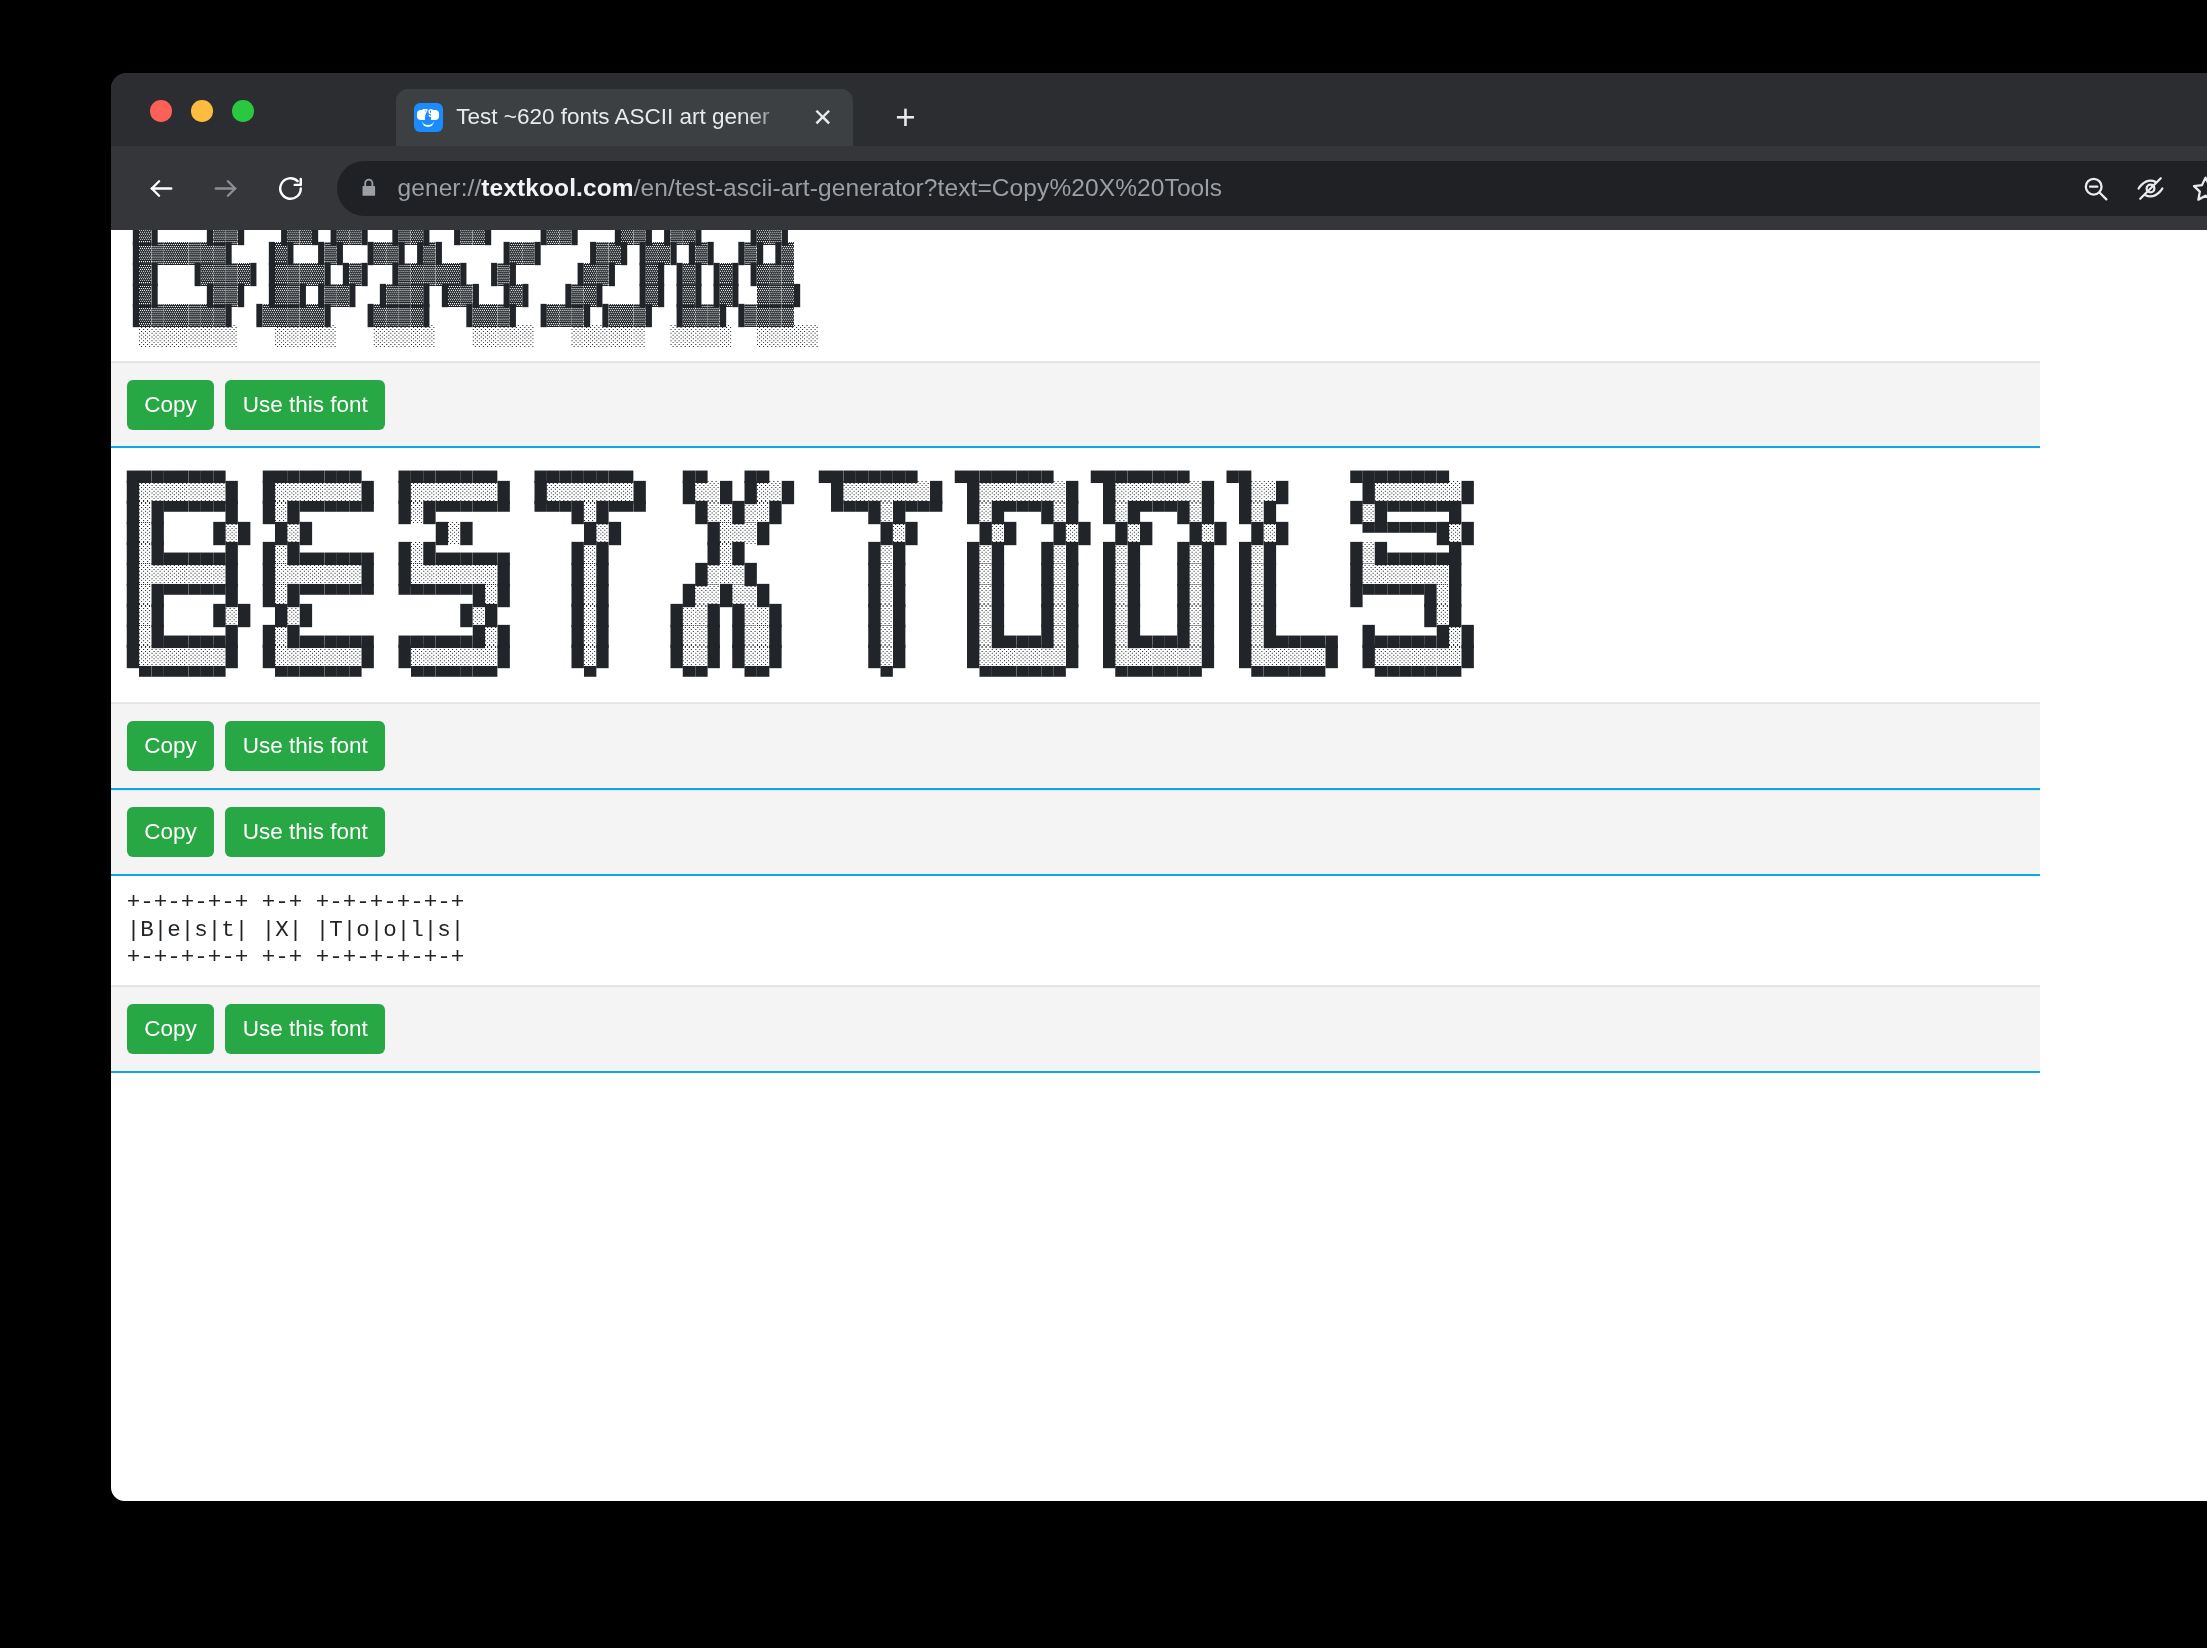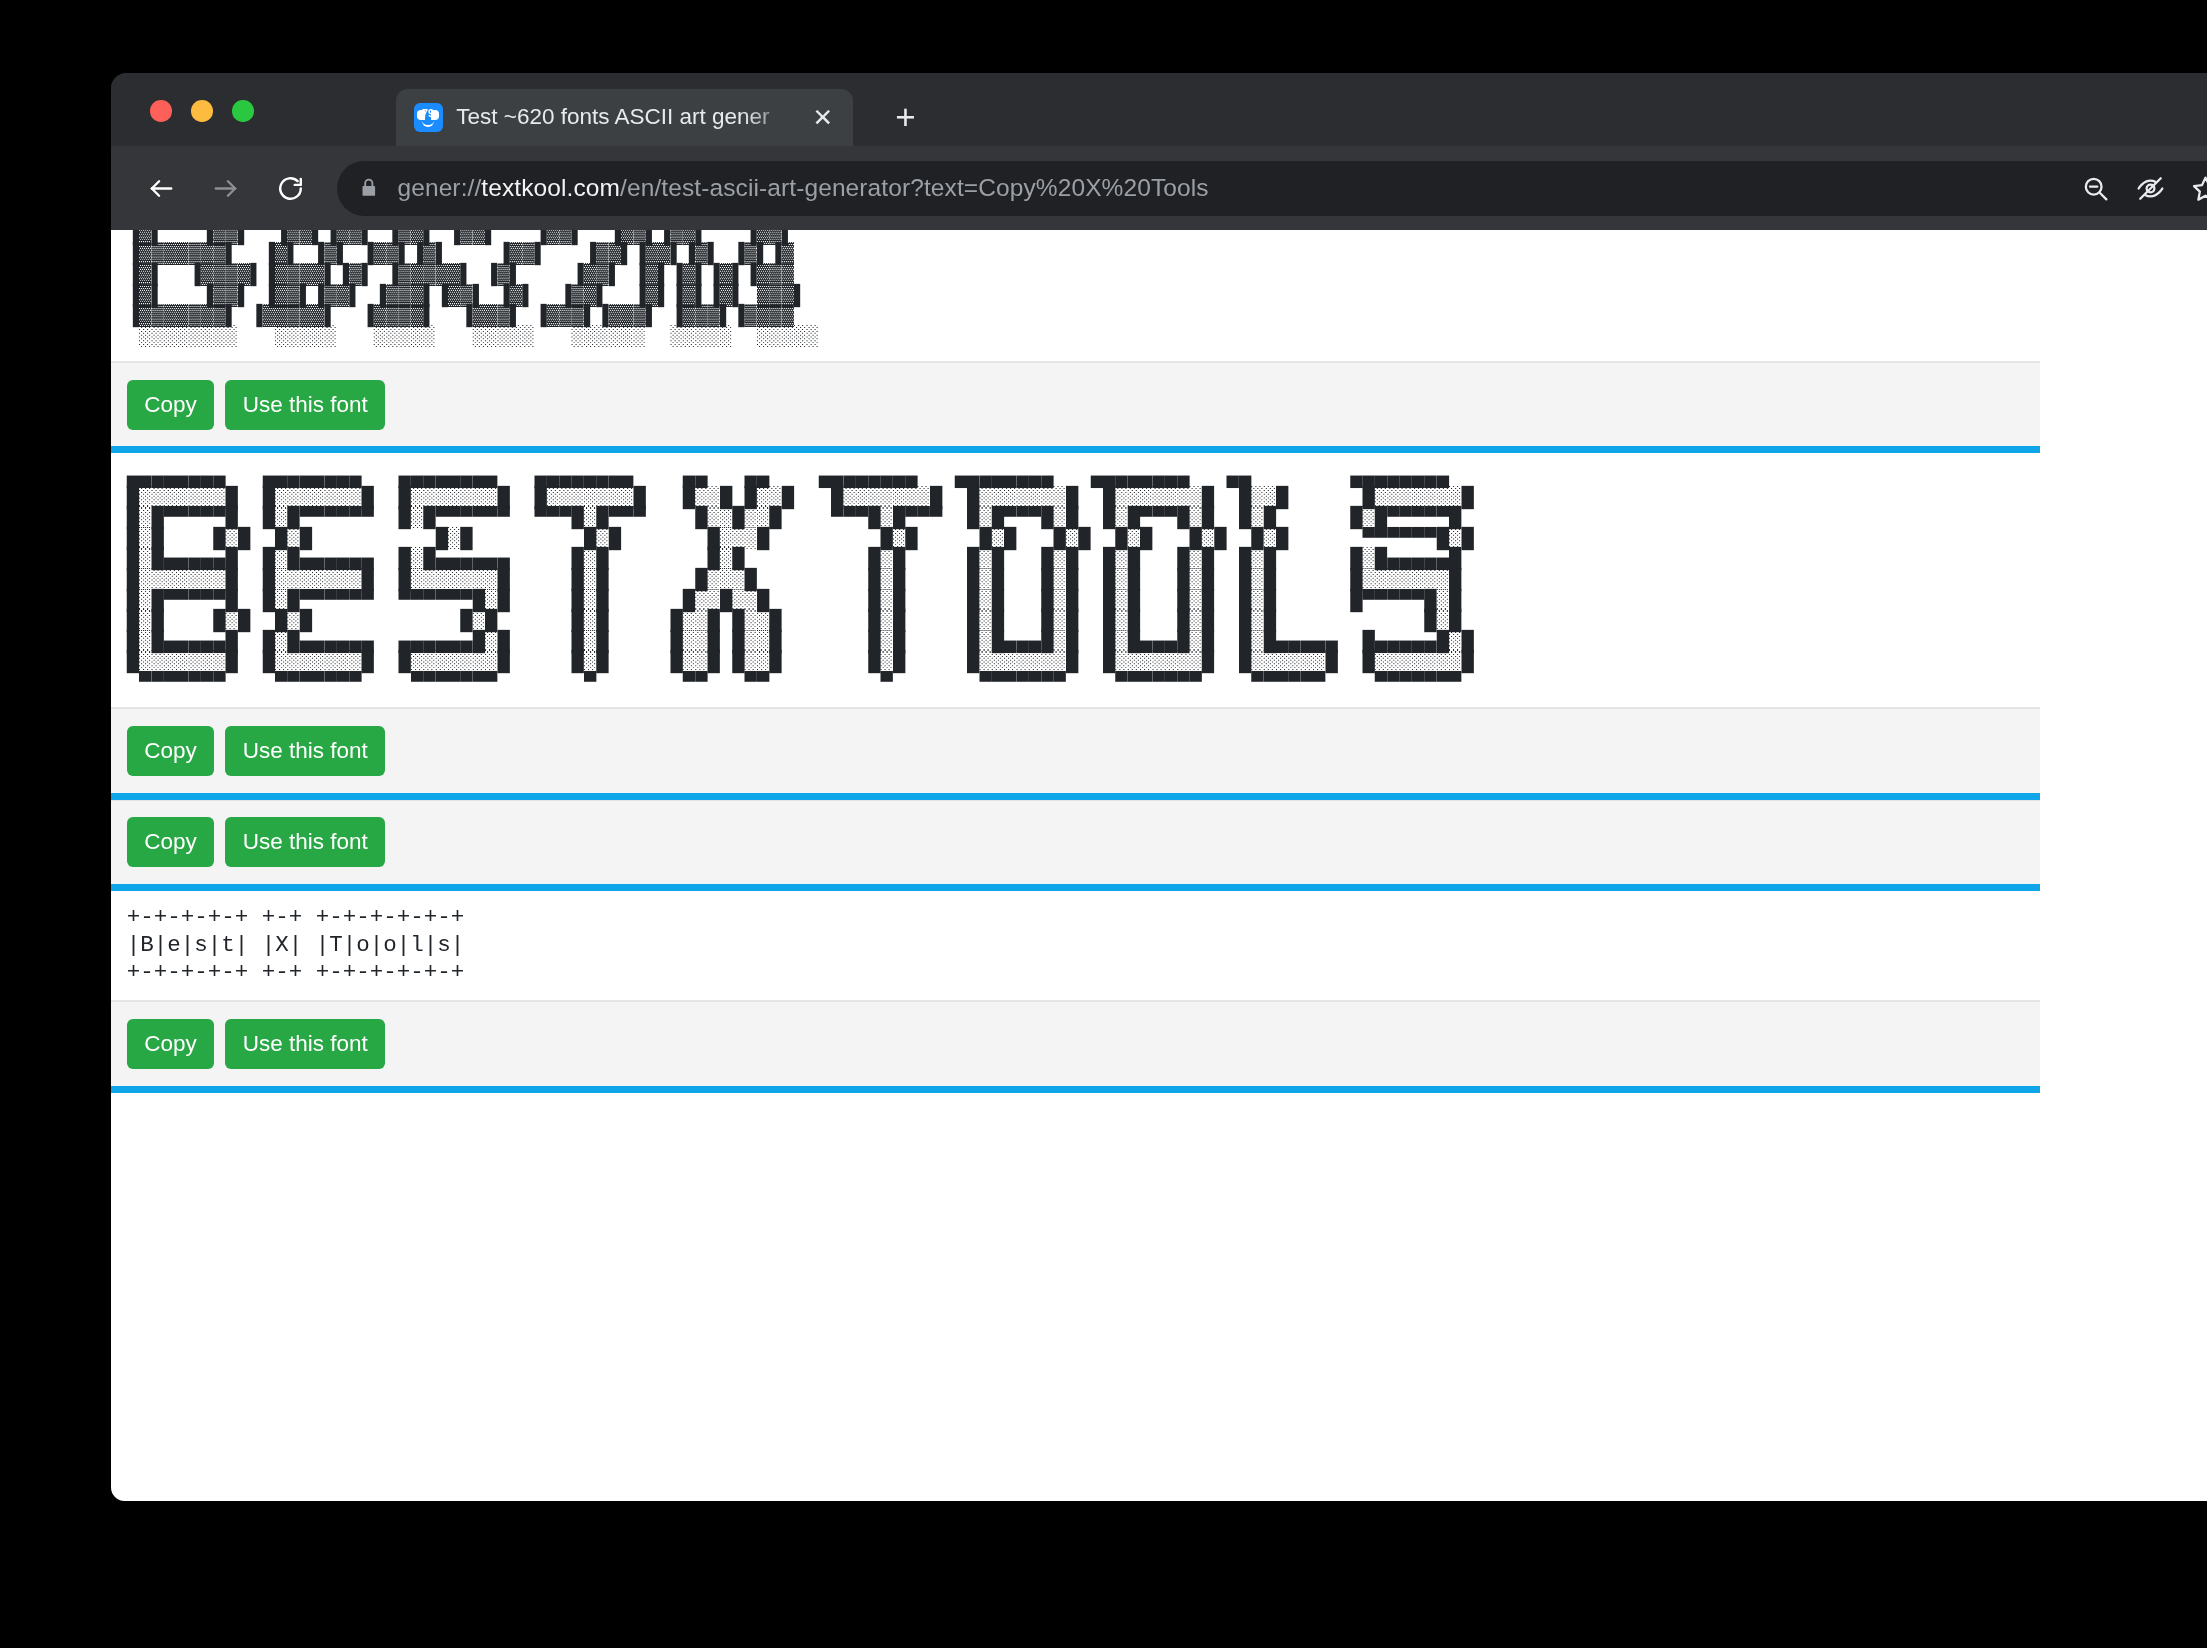--- a/index.html
+++ b/index.html
@@ -137,21 +137,21 @@
     min-width: 0;
   }
   #lock-icon { flex: 0 0 21.6px; height: 23.5px; margin-right: 17.6px; }
   #url-text {
     flex: 1 1 auto;
     font-size: 24.5px;
     color: #9aa0a6;
     white-space: nowrap; overflow: hidden;
     letter-spacing: 0.1px;
   }
-  #url-text .dom { color: #f1f3f4; font-weight: 400; }
+  #url-text .dom { color: #f1f3f4; font-weight: 700; }
 
   #omnibox-actions { display: flex; align-items: center; gap: 3.9px; margin-left: 9.8px; }
   .omni-icon-btn {
     width: 51px; height: 51px;
     display: flex; align-items: center; justify-content: center;
     border-radius: 50%; cursor: pointer;
   }
   .omni-icon-btn svg { width: 29px; height: 29px; }
 
   #toolbar-right { display: flex; align-items: center; gap: 2px; padding-right: 15.7px; }
@@ -208,21 +208,21 @@
     letter-spacing: 0;
     overflow: hidden;
   }
   .art-pre.blocky { font-size: 20.6px; line-height: 20.6px; }
   .art-pre.blocky2 { font-size: 20.6px; line-height: 20.6px; }
   .art-pre.plain  { font-size: 22.5px; line-height: 27.4px; }
 
   .btn-row {
     background: #f4f4f4;
     border-top: 1px solid #e3e3e3;
-    border-bottom: 7px solid #0ea5e9;
+    border-bottom: 2px solid #0ea5e9;
     padding: 16.7px 0 16.7px 15.7px;
     display: flex; gap: 10.8px;
   }
   .btn-green {
     background: #28a745;
     color: #fff;
     border: none;
     border-radius: 5.9px;
     font-family: "Liberation Sans", sans-serif;
     font-size: 22.5px;

